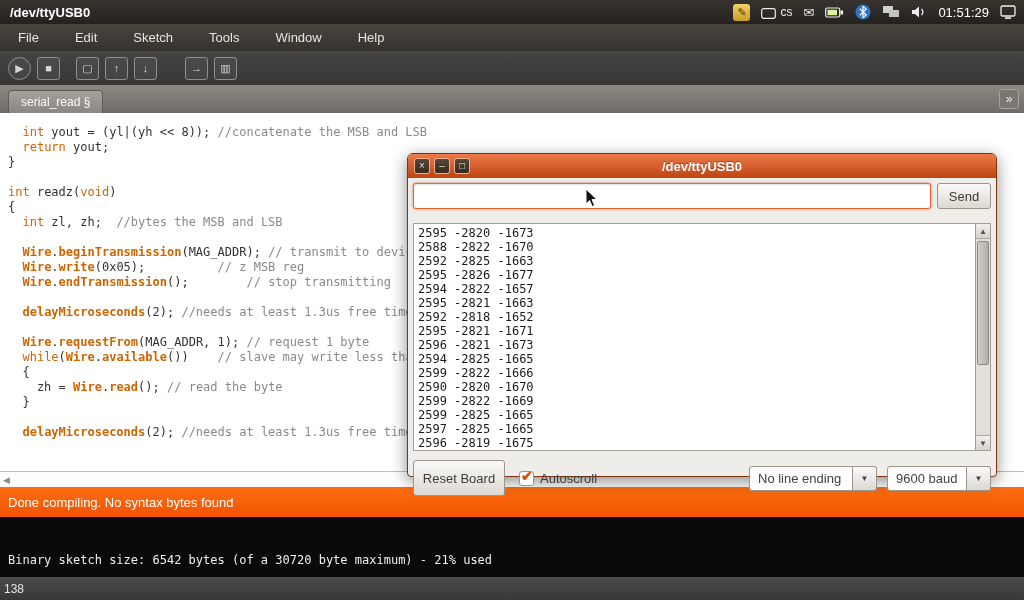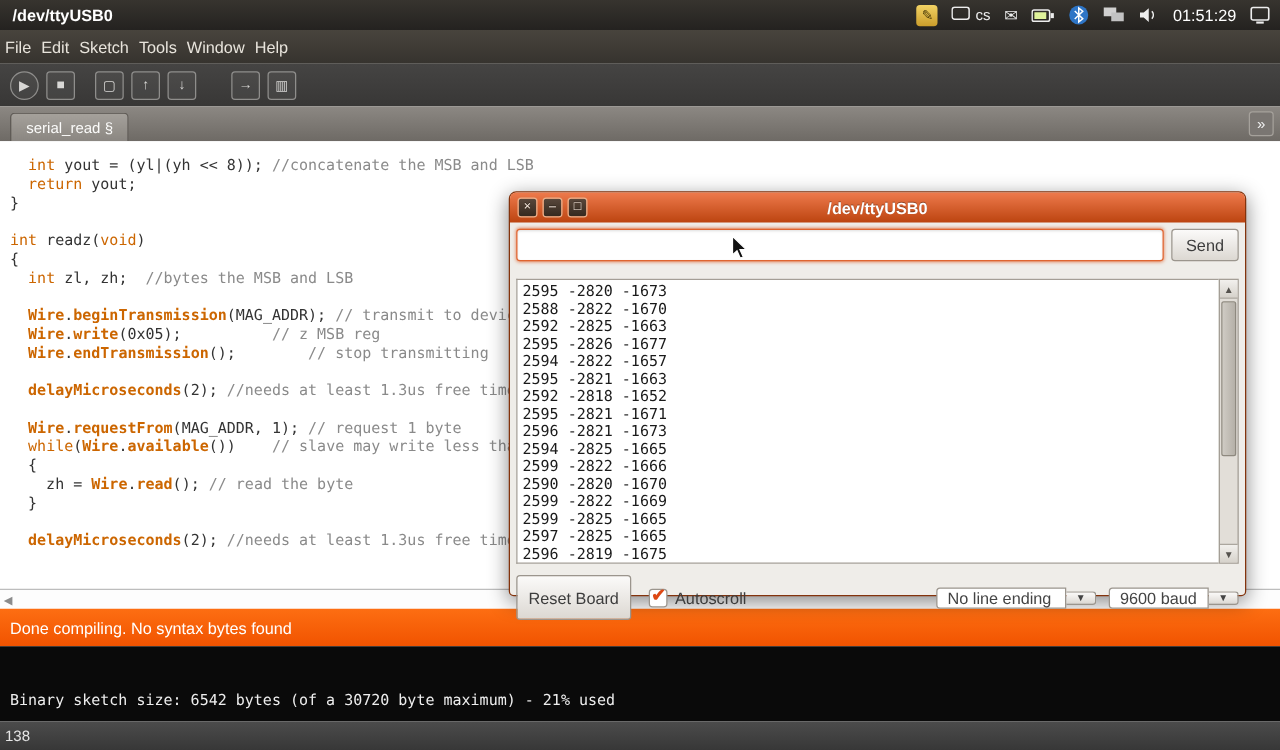--- a/index.html
+++ b/index.html
@@ -7,27 +7,27 @@
   body { position:relative; overflow:hidden; background:#fff; font-family:"Liberation Sans",sans-serif; }
 
   
   #top-panel { position:absolute; left:0; top:0; width:1024px; height:24px;
     background:linear-gradient(#37342F,#242220); display:flex; align-items:center; z-index:10; }
   .panel-title { color:#FFF; font-weight:bold; font-size:13px; padding-left:10px; }
   .panel-right { margin-left:auto; display:flex; align-items:center; gap:11px; padding-right:8px; }
   .panel-icon { display:flex; align-items:center; justify-content:center; color:#EDEDED; font-size:13px; height:18px; }
   .notes-badge { width:17px; height:17px; background:linear-gradient(#F2D264,#CB9D2B); border-radius:3px;
     color:#4A3A08; font-size:11px; display:flex; align-items:center; justify-content:center; }
-  .kbd-ind { display:flex; align-items:flex-start; gap:4px; color:#EDEDED; font-size:12px; }
+  .kbd-ind { display:flex; align-items:flex-end; gap:4px; color:#EDEDED; font-size:12px; }
   .clock { color:#FFF; font-size:13px; }
 
   
   #menu-bar { position:absolute; left:0; top:24px; width:1024px; height:27px;
     background:linear-gradient(#48443D,#36332E); display:flex; align-items:center; color:#E8E4DC; font-size:13px; }
-  .menu-item { padding:0 4px; height:100%; display:flex; align-items:center; cursor:default; }
+  .menu-item { padding:0 18px; height:100%; display:flex; align-items:center; cursor:default; }
 
   
   #toolbar { position:absolute; left:0; top:51px; width:1024px; height:34px;
     background:linear-gradient(#454443,#383736); display:flex; align-items:center; padding-left:8px; gap:6px; }
   .tb-btn { width:23px; height:23px; border:1px solid #8F8E8C; border-radius:3px; color:#D8D7D5;
     background:rgba(255,255,255,0.05); display:flex; align-items:center; justify-content:center; font-size:11px; }
   .tb-btn.round { border-radius:50%; }
   .gap-sm { margin-left:10px; } .gap-lg { margin-left:22px; }
 
   
@@ -86,21 +86,21 @@
   .sb-thumb { position:absolute; left:1px; right:1px; top:17px; height:124px;
     background:linear-gradient(90deg,#CFCBC4,#B5B0A8); border:1px solid #8E897F; border-radius:2px; }
   .sm-controls { display:flex; align-items:center; height:26px; }
   .sm-reset { width:92px; height:36px; background:linear-gradient(#FBFAF9,#DCD8D2); border:1px solid #9B958D;
     border-radius:3px; color:#3C3C3C; font-size:13px; display:flex; align-items:center; justify-content:center; }
   .sm-check-wrap { display:flex; align-items:center; margin-left:14px; gap:6px; }
   .sm-checkbox { width:15px; height:15px; background:#FFF; border:1px solid #9B958D; border-radius:3px; position:relative; }
   .sm-checkmark { position:absolute; left:1px; top:-4px; color:#DD4814; font-size:14px; font-weight:bold; }
   .sm-check-label { font-size:13px; color:#3C3C3C; }
   .sm-combos { margin-left:auto; display:flex; gap:10px; }
-  .combo { display:flex; height:25px;align-items:center; }
+  .combo { display:flex; height:25px; }
   .combo-text { background:#FFF; border:1px solid #9B958D; border-radius:3px 0 0 3px; font-size:13px; color:#444;
     display:flex; align-items:center; padding:0 8px; }
   .combo-text.w1 { min-width:104px; } .combo-text.w2 { min-width:80px; }
   .combo-arrow { width:24px; background:linear-gradient(#FBFAF9,#DCD8D2); border:1px solid #9B958D; border-left:none;
     border-radius:0 3px 3px 0; display:flex; align-items:center; justify-content:center; font-size:8px; color:#444; }
 
   #mouse-cursor { position:absolute; left:585px; top:188px; z-index:100; }
 </style>
 </head>
 <body>

